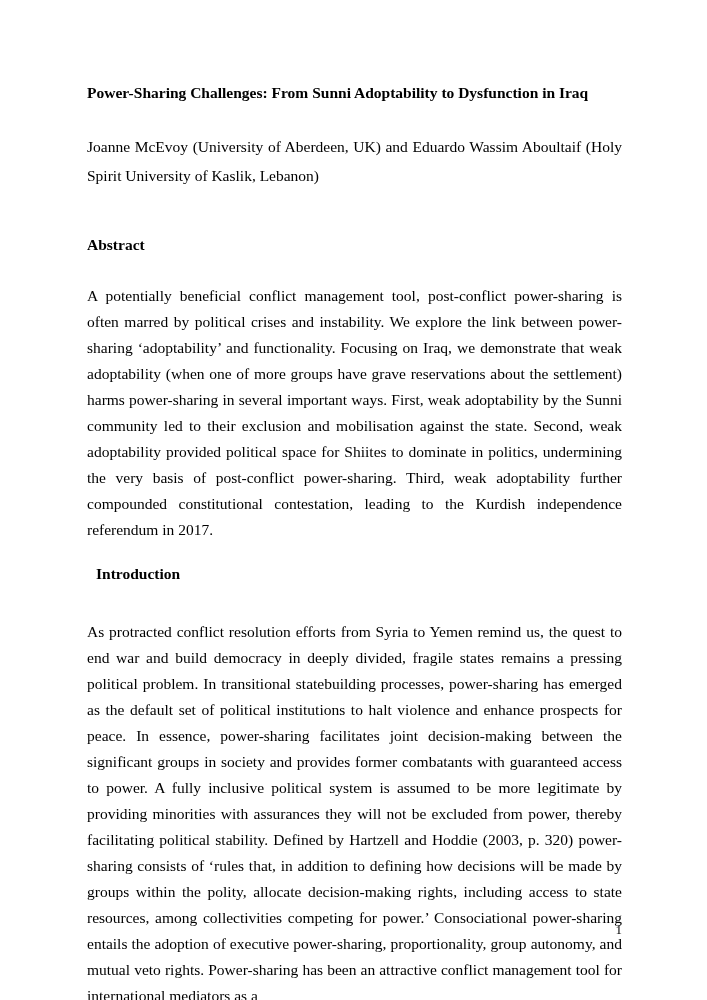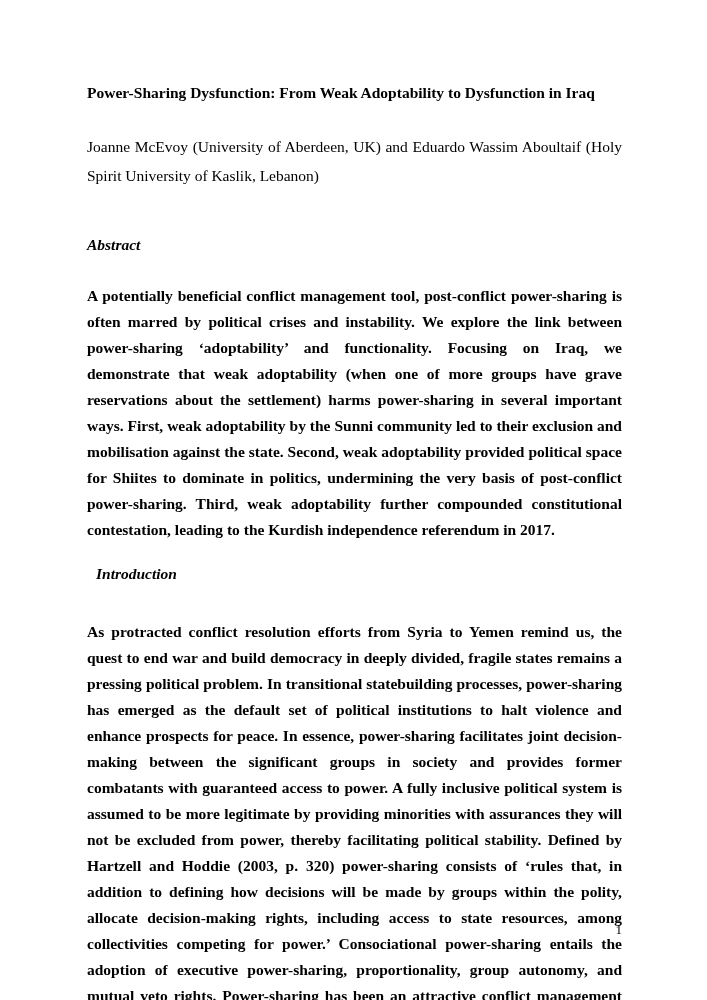--- a/index.html
+++ b/index.html
@@ -39,48 +39,46 @@
   .authors {
     margin: 26px 0 0 0;
     line-height: 29px;
     text-align: justify;
   }
   .section-heading {
     margin: 0;
     font-size: 15.5px;
     font-weight: 700;
     line-height: 26px;
-    font-style: italic;
   }
   .heading-abstract { margin-top: 42px; }
   .heading-introduction { margin-top: 18px; margin-left: 9px; }
   .body-para {
     margin: 0;
     text-align: justify;
     line-height: 26px;
-    font-weight: bold;
   }
   .para-abstract { margin-top: 25px; }
   .para-introduction { margin-top: 32px; }
   .page-number {
     position: absolute;
     top: 922px;
     right: 85px;
     font-size: 13px;
     line-height: 16px;
     color: #000000;
   }
 </style>
 </head>
 <body>
 
 <div class="page">
   <div class="content">
 
-    <h1 class="paper-title">Power-Sharing Dysfunction: From Weak Adoptability to Dysfunction in Iraq</h1>
+    <h1 class="paper-title">Power-Sharing Challenges: From Sunni Adoptability to Dysfunction in Iraq</h1>
 
     <p class="authors">Joanne McEvoy (University of Aberdeen, UK) and Eduardo Wassim Aboultaif (Holy Spirit University of Kaslik, Lebanon)</p>
 
     <h2 class="section-heading heading-abstract">Abstract</h2>
 
     <p class="body-para para-abstract">A potentially beneficial conflict management tool, post-conflict power-sharing is often marred by political crises and instability. We explore the link between power-sharing ‘adoptability’ and functionality. Focusing on Iraq, we demonstrate that weak adoptability (when one of more groups have grave reservations about the settlement) harms power-sharing in several important ways. First, weak adoptability by the Sunni community led to their exclusion and mobilisation against the state. Second, weak adoptability provided political space for Shiites to dominate in politics, undermining the very basis of post-conflict power-sharing. Third, weak adoptability further compounded constitutional contestation, leading to the Kurdish independence referendum in 2017.</p>
 
     <h2 class="section-heading heading-introduction">Introduction</h2>
 
     <p class="body-para para-introduction">As protracted conflict resolution efforts from Syria to Yemen remind us, the quest to end war and build democracy in deeply divided, fragile states remains a pressing political problem. In transitional statebuilding processes, power-sharing has emerged as the default set of political institutions to halt violence and enhance prospects for peace. In essence, power-sharing facilitates joint decision-making between the significant groups in society and provides former combatants with guaranteed access to power. A fully inclusive political system is assumed to be more legitimate by providing minorities with assurances they will not be excluded from power, thereby facilitating political stability. Defined by Hartzell and Hoddie (2003, p. 320) power-sharing consists of ‘rules that, in addition to defining how decisions will be made by groups within the polity, allocate decision-making rights, including access to state resources, among collectivities competing for power.’ Consociational power-sharing entails the adoption of executive power-sharing, proportionality, group autonomy, and mutual veto rights. Power-sharing has been an attractive conflict management tool for international mediators as a</p>

